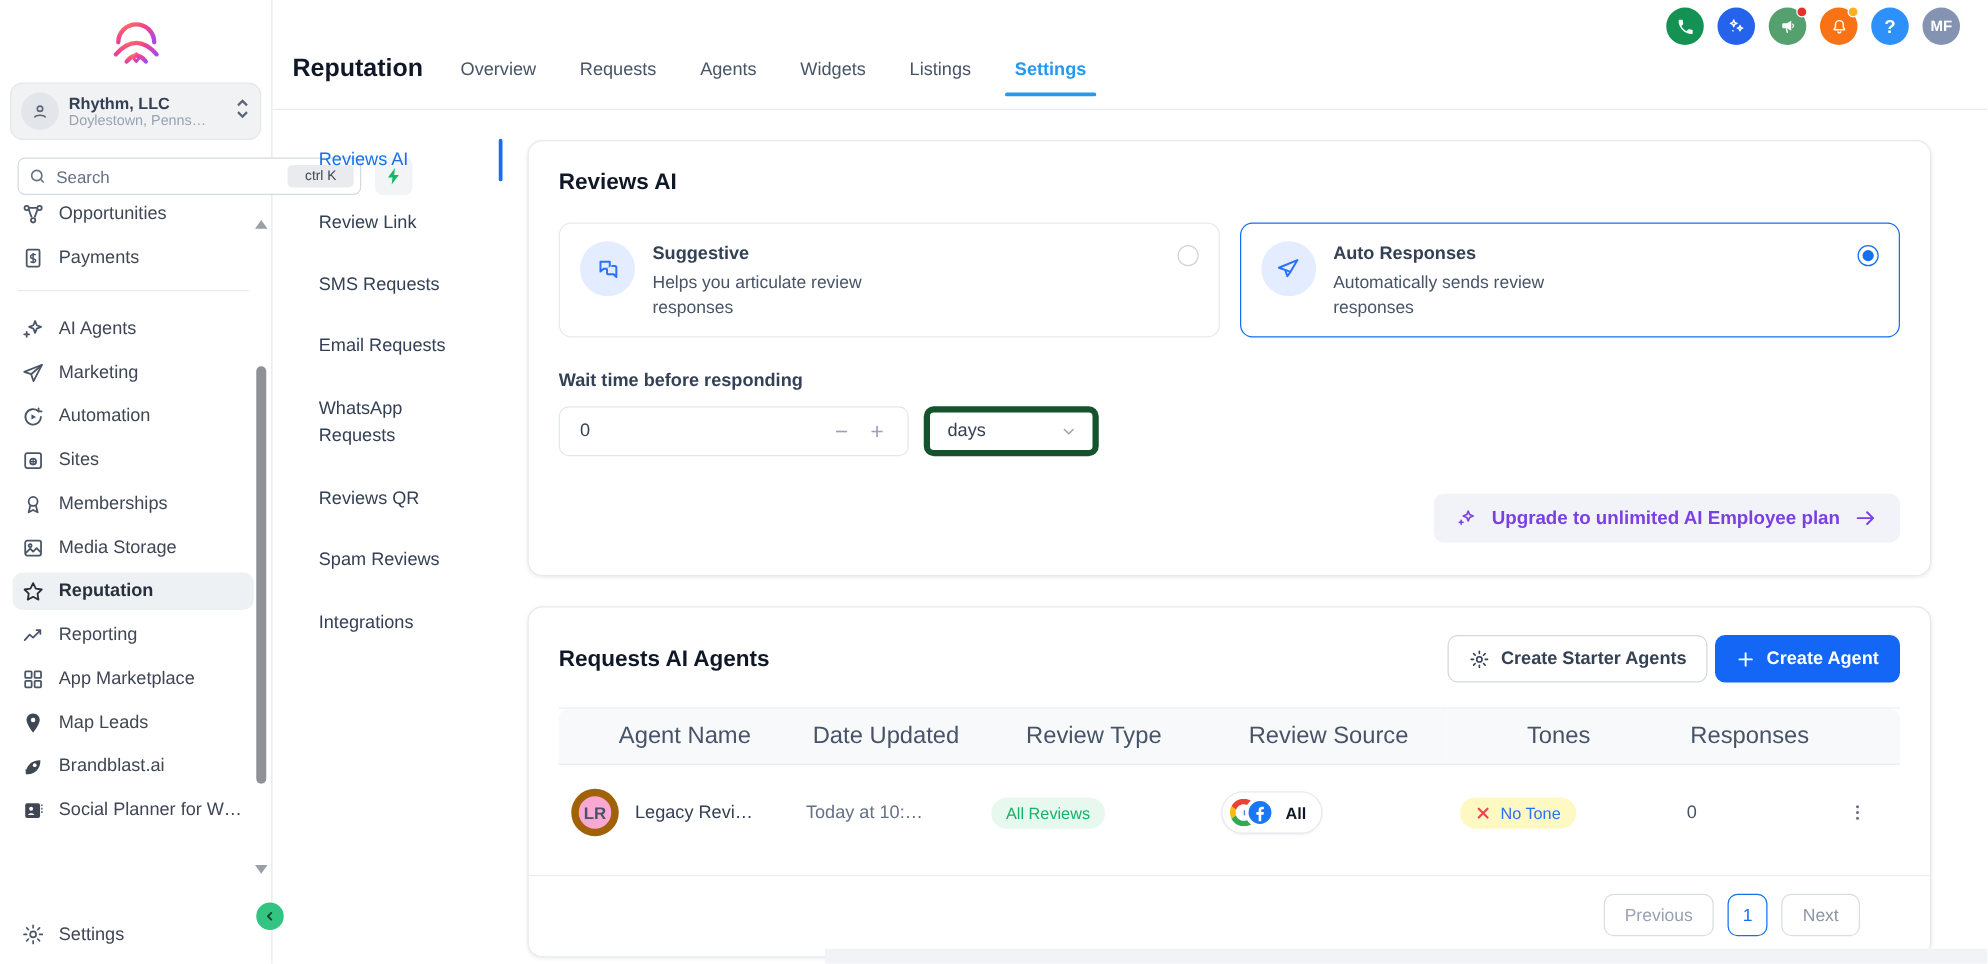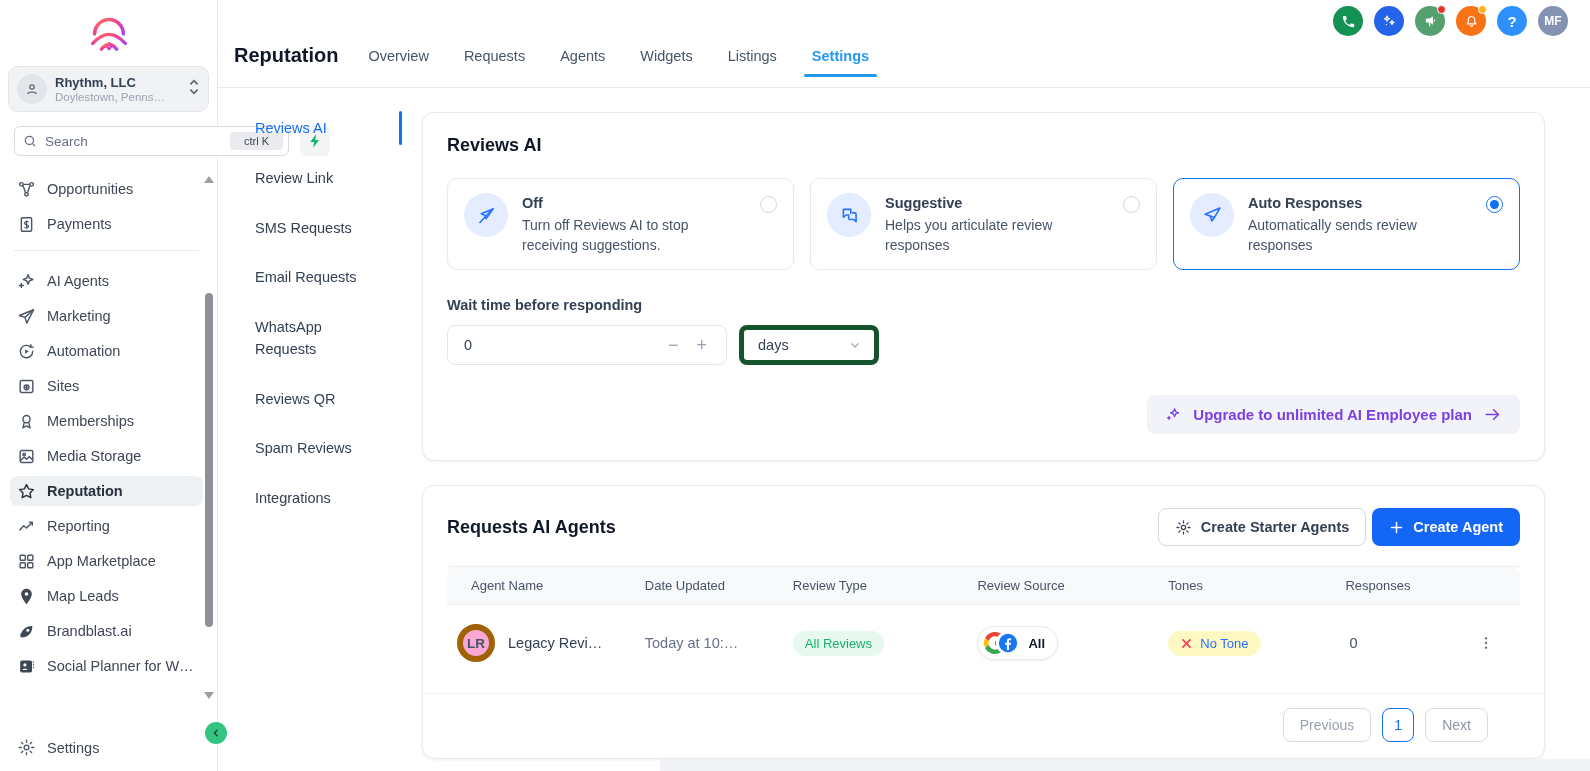--- a/index.html
+++ b/index.html
@@ -15,21 +15,21 @@
   .acct-text{min-width:0}
   .acct-name{font-size:13px;font-weight:bold;color:#344054;line-height:1.25;white-space:nowrap}
   .acct-loc{font-size:11.5px;color:#9AA3B2;white-space:nowrap;overflow:hidden;text-overflow:ellipsis;max-width:112px}
   .acct-chevrons{margin-left:auto;color:#5E6776;flex-shrink:0}
   .search-row{display:flex;align-items:center;gap:11px;margin:14px 8px 0 14px}
   .search-box{flex:1;height:30px;border:1px solid #D6DAE1;border-radius:6px;display:flex;align-items:center;padding:0 5px 0 8px;gap:6px;color:#667085;background:#fff}
   .search-box input{border:none;outline:none;flex:1;min-width:0;font-size:13.5px;color:#344054;font-family:inherit;background:transparent}
   .search-box input::placeholder{color:#667085}
   .kbd{background:#E9EBEE;border-radius:4px;font-size:11px;color:#3F4654;padding:3px 14px;white-space:nowrap}
   .bolt-btn{width:30px;height:30px;border-radius:6px;background:#F3F4F6;border:none;display:flex;align-items:center;justify-content:center;cursor:pointer;flex-shrink:0}
-  .side-nav{margin-top:18px;padding:0 14px 0 10px}
+  .side-nav{padding:0 14px 0 10px}
   .nav-item{display:flex;align-items:center;gap:11px;height:30px;padding:0 7px;margin-bottom:5px;border-radius:8px;font-size:14.5px;color:#3F4654;cursor:pointer;white-space:nowrap}
   .nav-item svg{flex-shrink:0}
   .nav-item .nav-label{overflow:hidden;text-overflow:ellipsis}
   .nav-item.active{background:#EEF1F4;color:#272F3B;font-weight:bold}
   .nav-divider{height:1px;background:#E9EAEB;margin:11px 4px 15px}
   .side-settings{position:absolute;left:17px;bottom:14px;display:flex;gap:11px;align-items:center;font-size:14.5px;color:#3F4654;cursor:pointer}
   .sb-scroll{position:absolute;top:176px;bottom:72px;right:3px;width:11px;display:flex;flex-direction:column;align-items:center}
   .sb-up,.sb-down{width:0;height:0;border-left:5px solid transparent;border-right:5px solid transparent;cursor:pointer}
   .sb-up{border-bottom:7px solid #9AA0A6}
   .sb-down{border-top:7px solid #9AA0A6}
@@ -80,21 +80,21 @@
   .upgrade-row{display:flex;justify-content:flex-end;margin-top:30px}
   .upgrade-btn{display:flex;align-items:center;gap:11px;background:#F2F3F8;border:none;border-radius:8px;padding:10px 18px;color:#7B3FE4;font-size:15px;font-weight:bold;cursor:pointer}
 
   .card2{padding:0 0 0;margin-bottom:6px}
   .agents-head{display:flex;align-items:center;padding:22px 24px 20px}
   .agents-actions{margin-left:auto;display:flex;gap:6px}
   .agents-head .card-title{margin:0}
   .starter-btn{display:flex;align-items:center;gap:9px;height:38px;padding:0 16px;border:1px solid #D4D9E0;border-radius:8px;background:#fff;font-size:14.5px;font-weight:600;color:#344054;cursor:pointer}
   .create-btn{display:flex;align-items:center;gap:9px;height:38px;padding:0 17px;border:none;border-radius:8px;background:#1366F6;color:#fff;font-size:14.5px;font-weight:600;cursor:pointer}
   table{width:calc(100% - 48px);margin:0 24px;border-collapse:collapse;table-layout:fixed}
-  thead th{background:#F8F9FB;border-top:1px solid #ECEEF2;border-bottom:1px solid #ECEEF2;font-size:13px;font-weight:500;color:#475467;text-align:left;padding:11px 10px}
+  thead th{background:#F8F9FB;border-top:1px solid #ECEEF2;border-bottom:1px solid #ECEEF2;font-size:19px;font-weight:500;color:#475467;text-align:center;padding:11px 10px}
   thead th:first-child{padding-left:24px;border-top-left-radius:8px}
   thead th:last-child{border-top-right-radius:8px}
   tbody td{padding:19px 10px;vertical-align:middle}
   .agent-cell{display:flex;align-items:center;gap:13px;min-width:0}
   .agent-avatar{width:38px;height:38px;border-radius:50%;background:#f9a8d4;border:6px solid #a16207;display:flex;align-items:center;justify-content:center;font-size:13.5px;font-weight:bold;color:#475467;flex-shrink:0}
   .agent-name{font-size:14.5px;color:#344054;white-space:nowrap;overflow:hidden;text-overflow:ellipsis}
   .date-cell{font-size:14.5px;color:#667085}
   .type-badge{display:inline-block;background:#E7F8EE;color:#17B26A;font-size:13px;font-weight:500;border-radius:14px;padding:5px 12px}
   .source-pill{display:inline-flex;align-items:center;background:#fff;border:1px solid #E7E9EE;border-radius:999px;padding:4px 12px 4px 6px;box-shadow:0 1px 2px rgba(16,24,40,.06)}
   .src-g{width:22px;height:22px}
@@ -361,33 +361,20 @@
         <div class="subnav-item">Spam Reviews</div>
         <div class="subnav-item">Integrations</div>
       </nav>
 
       <section class="panels">
 
         <div class="card card1">
           <h2 class="card-title">Reviews AI</h2>
           <div class="options">
 
-            <div class="option">
-              <span class="opt-icon">
-                <svg width="21" height="21" viewBox="0 0 24 24" fill="none" stroke="currentColor" stroke-width="1.8" stroke-linejoin="round">
-                    <path d="M19.5 4.5L6 10l4 1.6 1.6 4L19.5 4.5z"></path>
-                    <path d="M4.5 20L19 4.5" stroke-linecap="round"></path>
-                  </svg>
-              </span>
-              <span>
-                <div class="opt-title">Off</div>
-                <div class="opt-desc">Turn off Reviews AI to stop receiving suggestions.</div>
-              </span>
-              <span class="radio"></span>
-            </div>
 
             <div class="option">
               <span class="opt-icon">
                 <svg width="21" height="21" viewBox="0 0 24 24" fill="none" stroke="currentColor" stroke-width="1.8" stroke-linejoin="round">
                     <path d="M5 5h8.5v6.5H8L5 14V5z"></path>
                     <path d="M11 11.5v3.5c0 .8.7 1.5 1.5 1.5H17l2.5 2.5V10.5c0-.8-.7-1.5-1.5-1.5h-3" fill="#E4ECFF"></path>
                   </svg>
               </span>
               <span>
                 <div class="opt-title">Suggestive</div>

